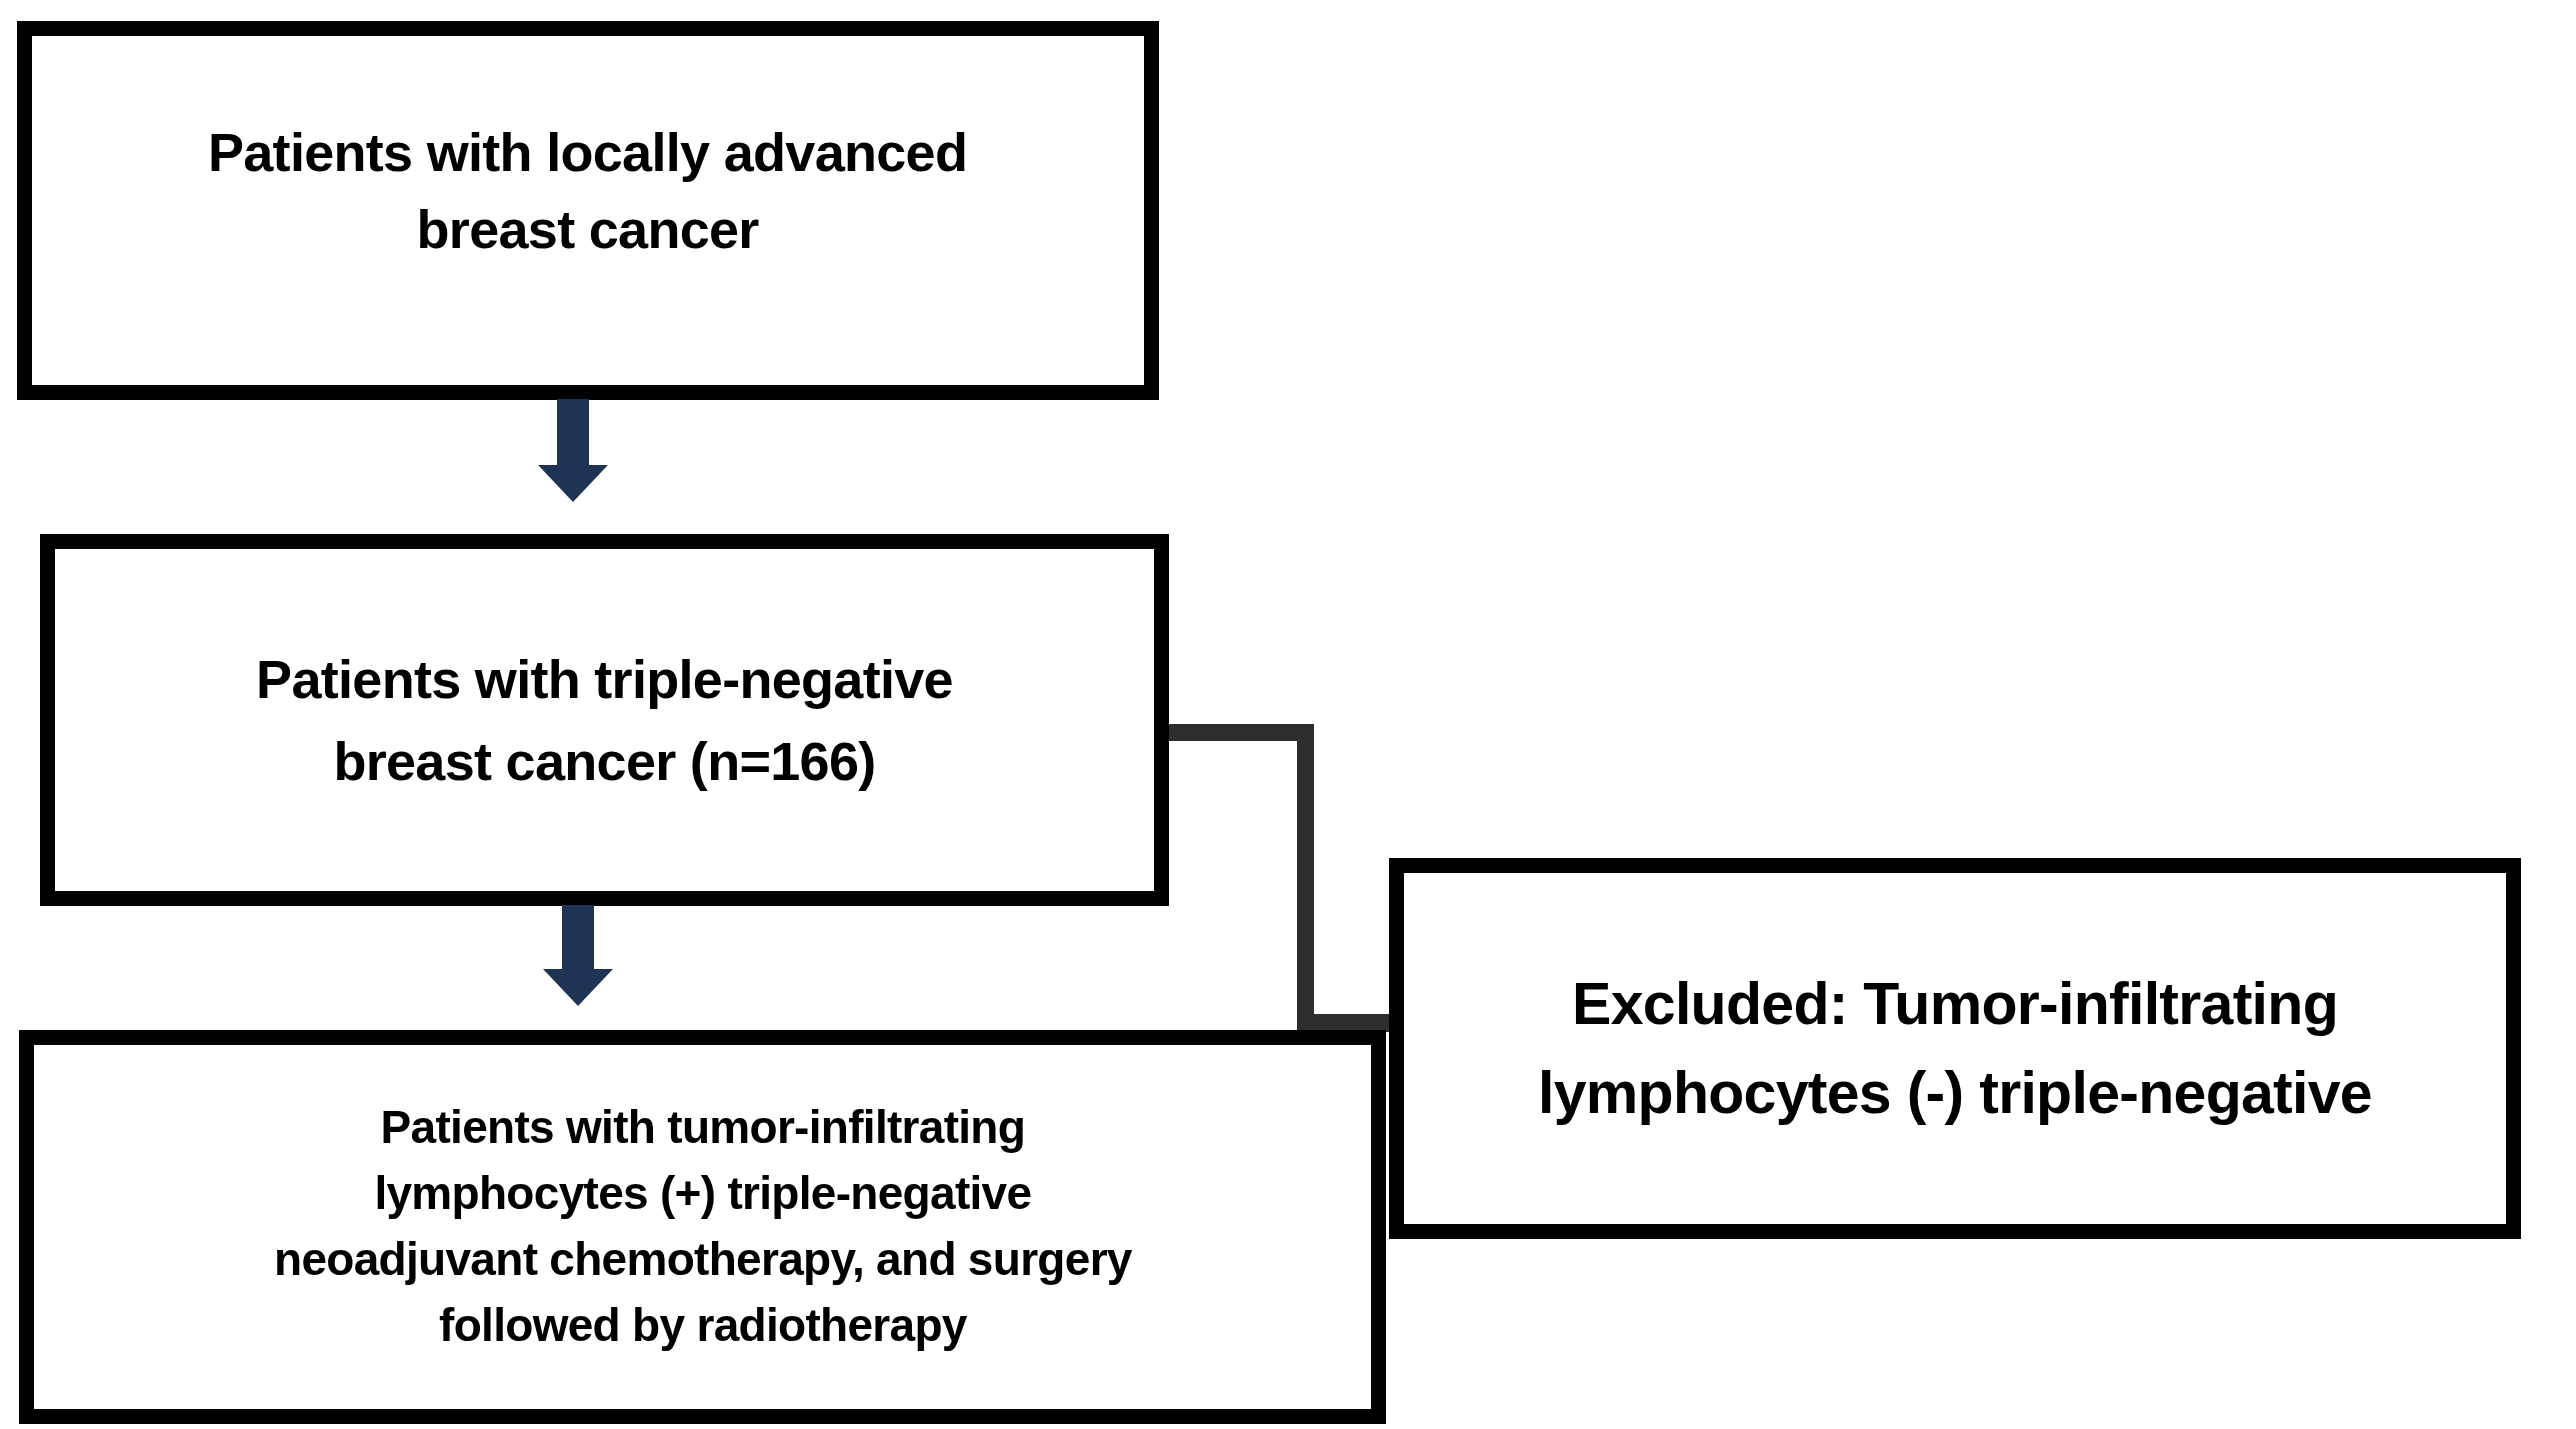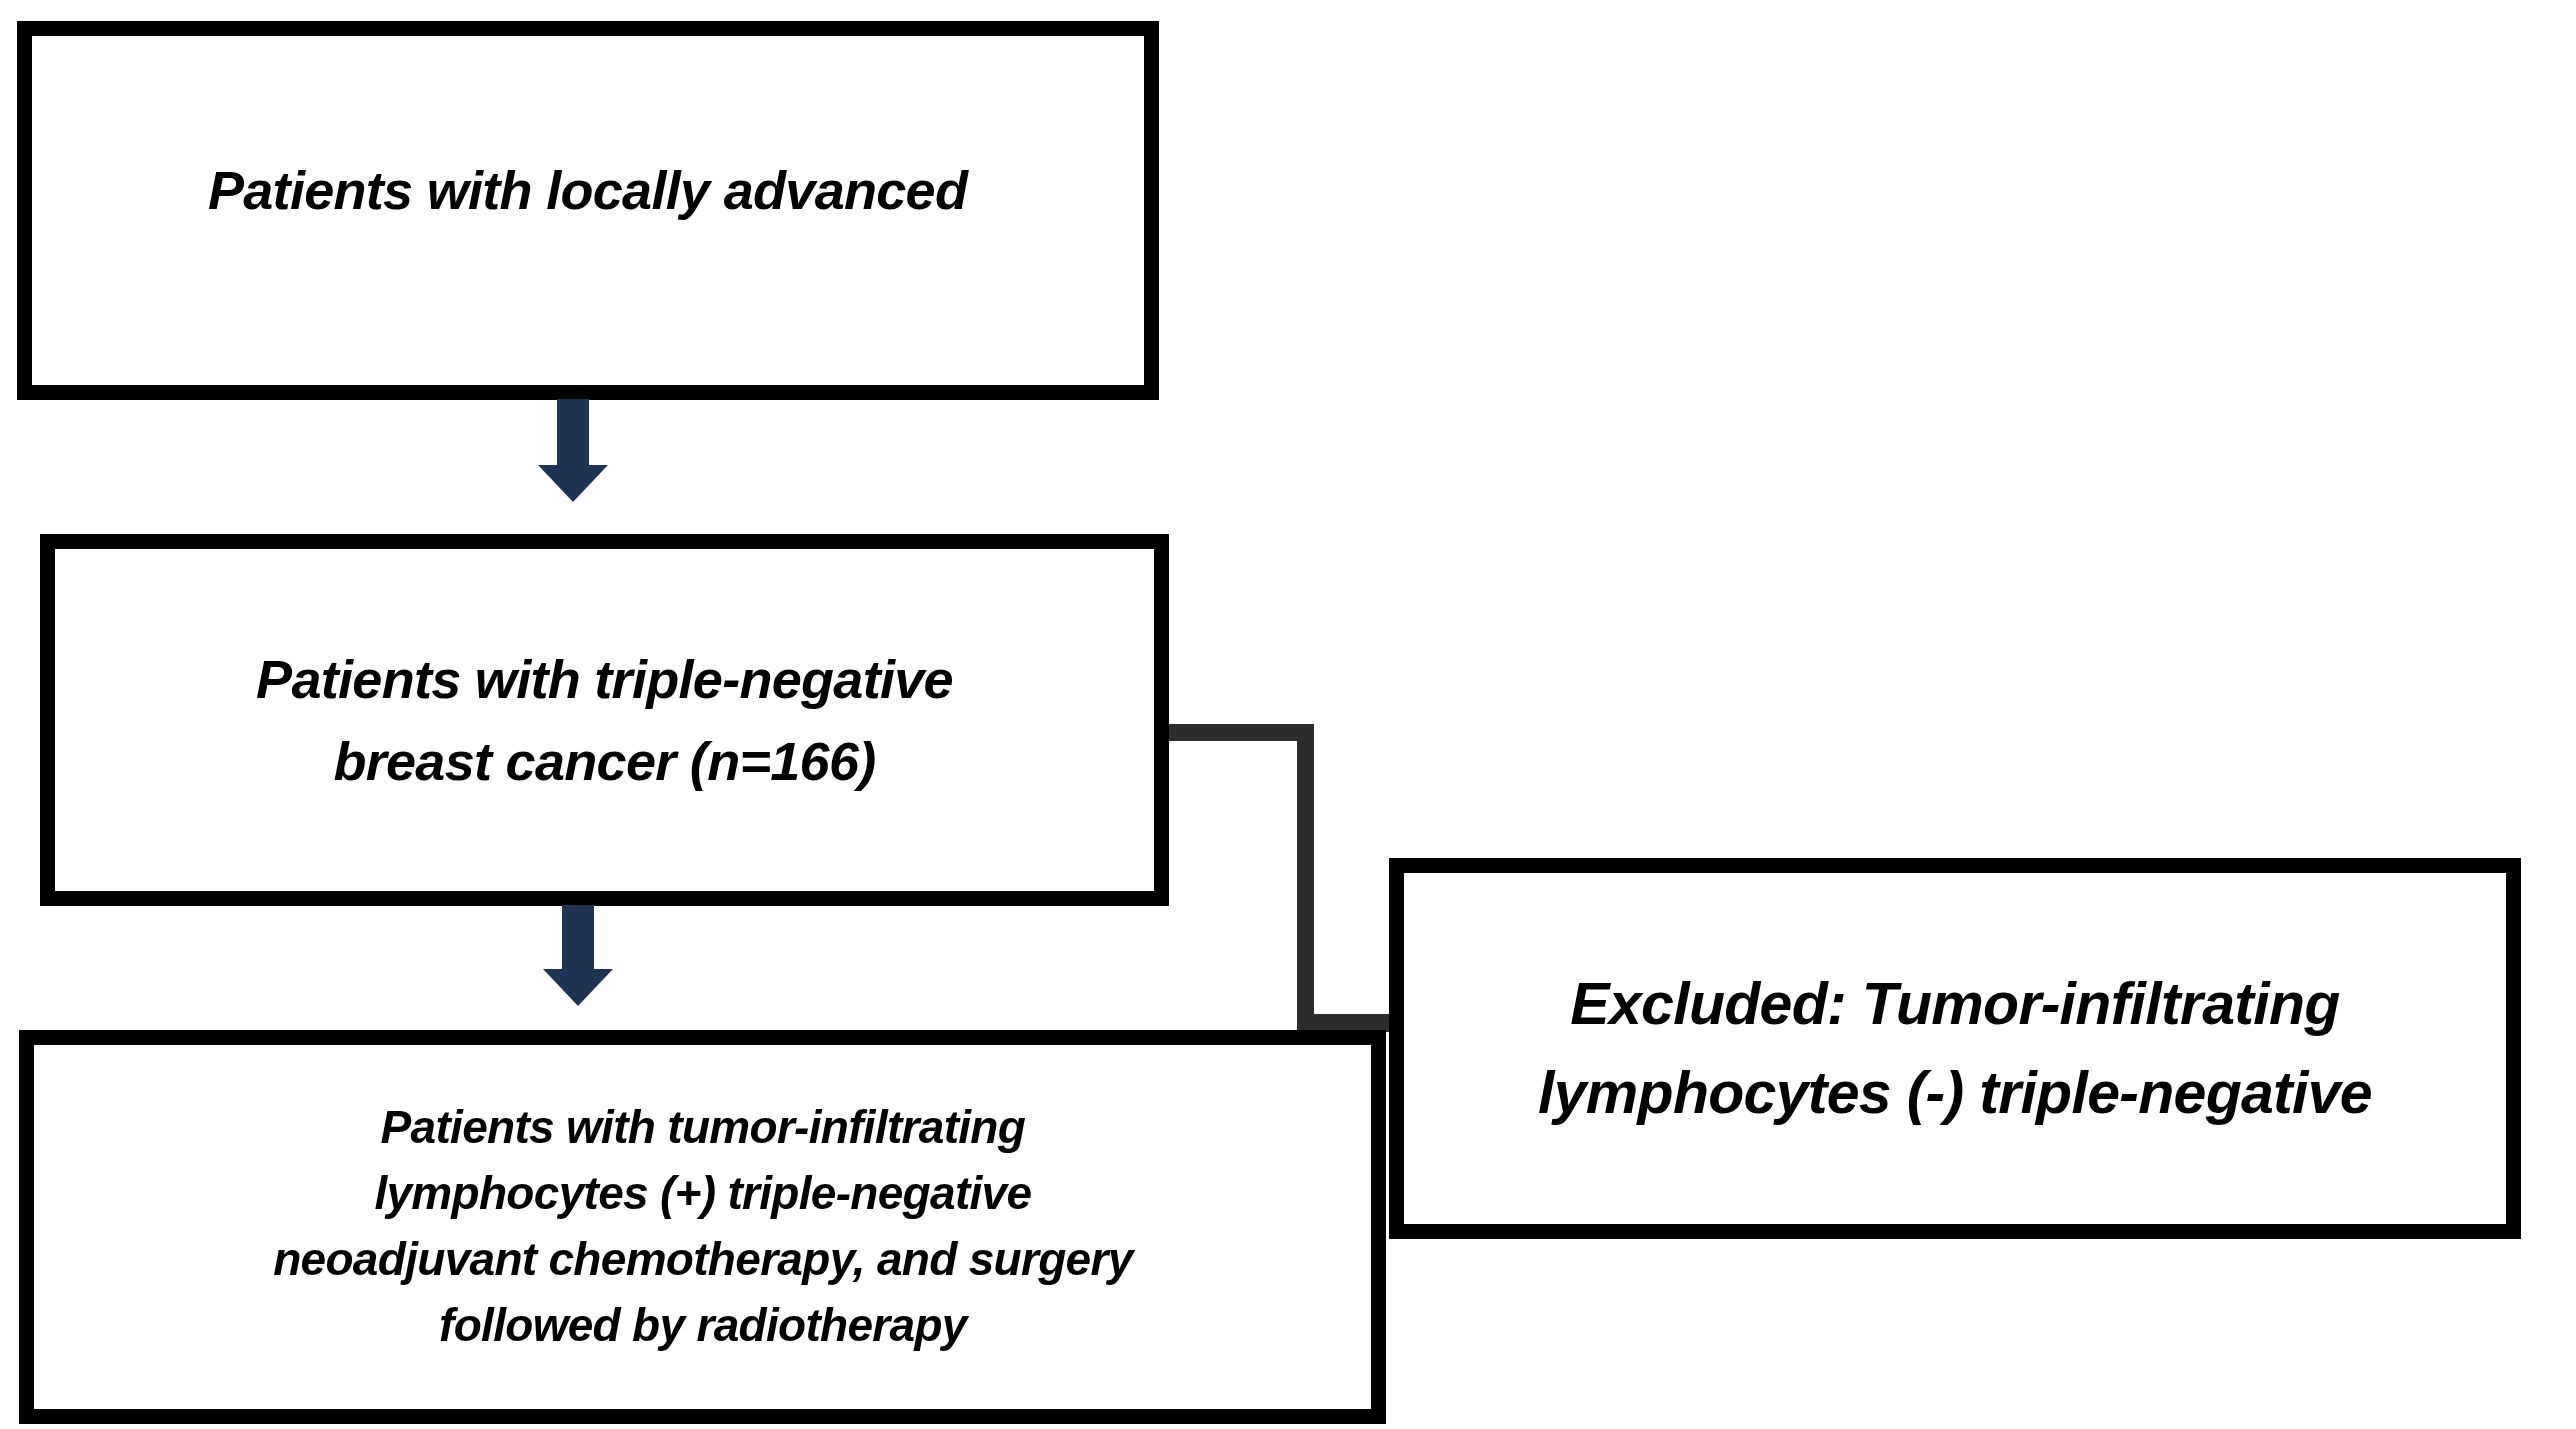--- a/index.html
+++ b/index.html
@@ -21,21 +21,20 @@
     border: 15px solid #000000;
     background: #ffffff;
     display: flex;
     flex-direction: column;
     align-items: center;
     justify-content: center;
     text-align: center;
     color: #000000;
     font-weight: 700;
     letter-spacing: -0.7px;
-    font-style: italic;
   }
   .node .line { display: block; white-space: nowrap; }
 
   #box-enrolled        { left: 16.6px;   top: 21px;   width: 1142px; height: 379px;
                          font-size: 54px; line-height: 1.42; padding-bottom: 40px; }
   #box-tnbc            { left: 40px;   top: 534px;  width: 1129px; height: 372px;
                          font-size: 54px; line-height: 1.52; }
   #box-til-positive    { left: 19.4px;   top: 1030px; width: 1367px; height: 394px;
                          font-size: 46px; line-height: 1.43; }
   #box-excluded        { left: 1389px; top: 858px; width: 1132px; height: 381px;
@@ -73,20 +72,21 @@
     border-left: 32px solid #2d2d2d;
   }
 </style>
 </head>
 <body>
 
 <div id="canvas">
 
   <div class="node" id="box-enrolled">
     <span class="line">Patients with locally advanced</span>
+    <span class="line">breast cancer</span>
   </div>
 
   <div class="down-arrow" id="arrow-1">
     <div class="stem"></div>
     <div class="head"></div>
   </div>
 
   <div class="node" id="box-tnbc">
     <span class="line">Patients with triple-negative</span>
     <span class="line">breast cancer (n=166)</span>

